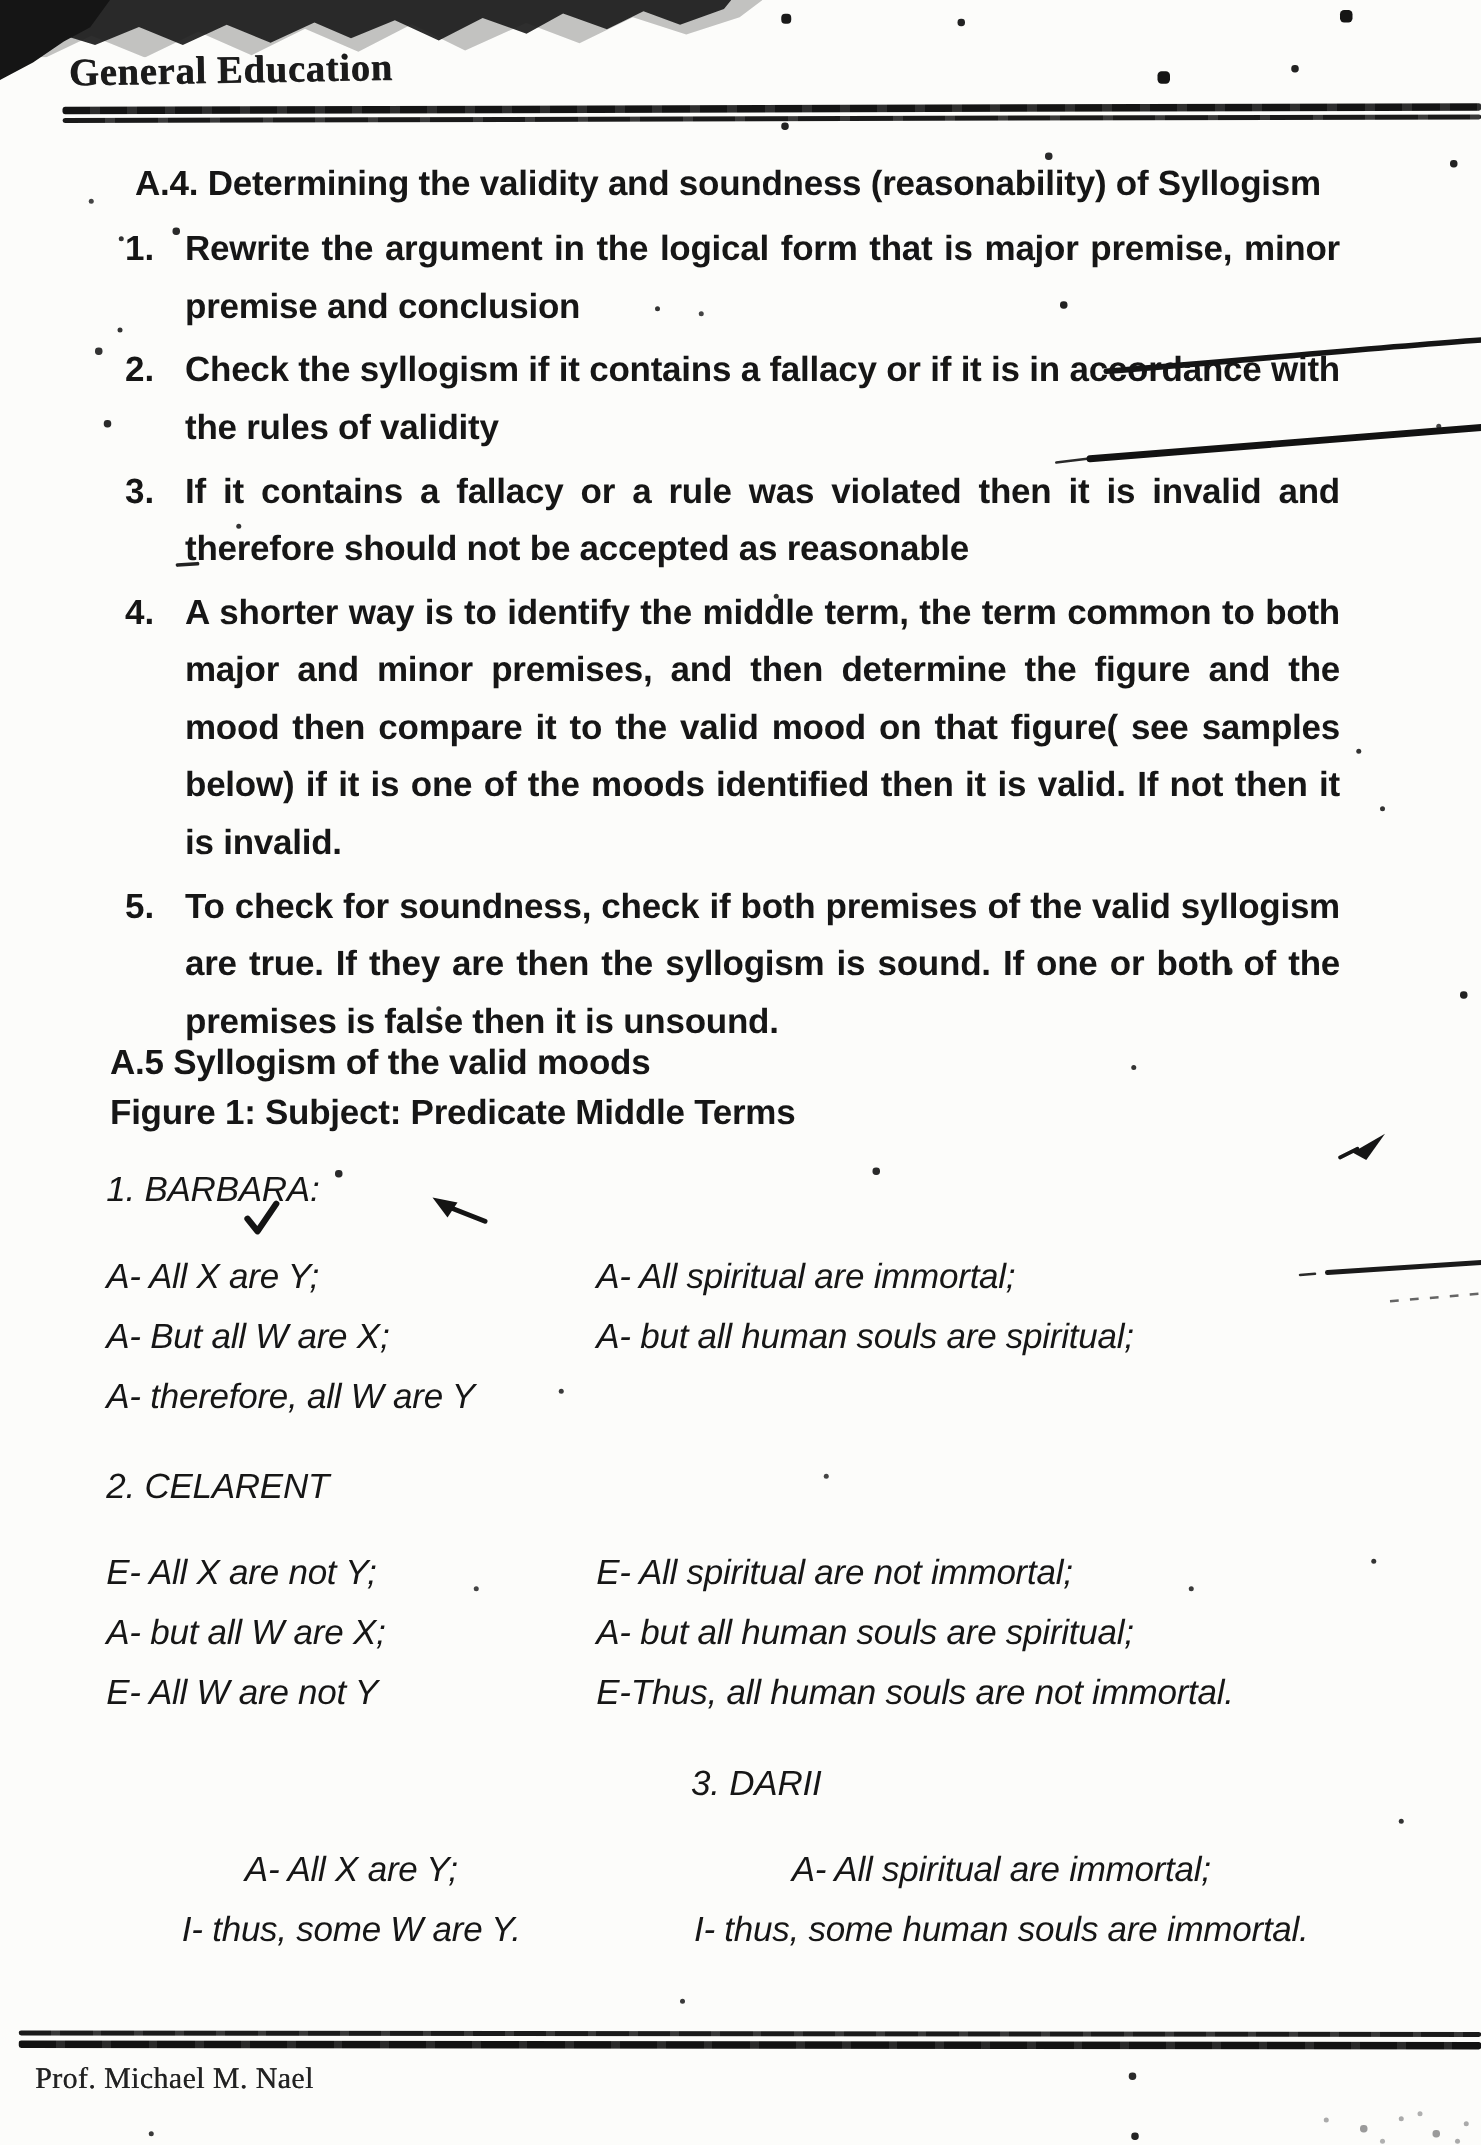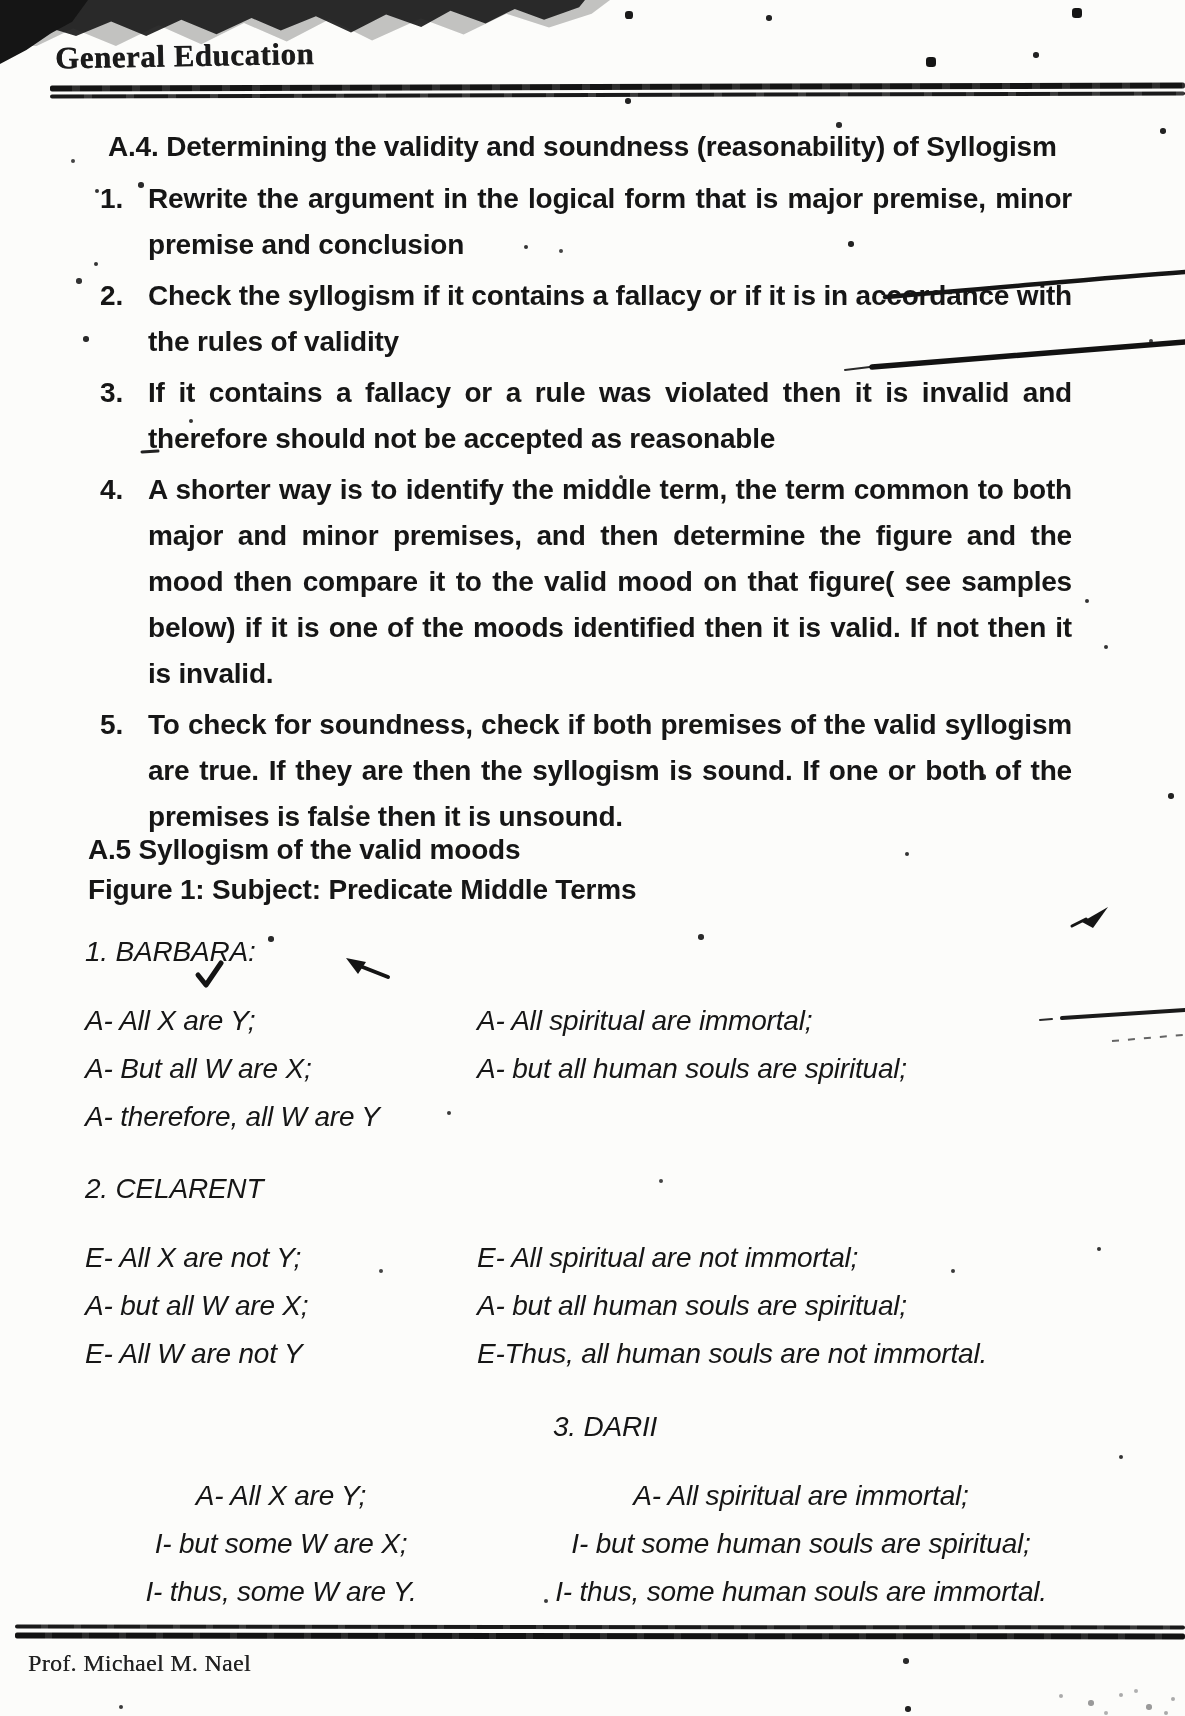--- a/index.html
+++ b/index.html
@@ -162,24 +162,20 @@
     </div>
   </div>
 
   <div class="mood mood-3">
     <div class="mood-name">3. DARII</div>
     <div class="mood-row">
       <div class="mood-form">A- All X are Y;</div>
       <div class="mood-example">A- All spiritual are immortal;</div>
     </div>
     <div class="mood-row">
-      <div class="mood-form">I- but some W are X;</div>
-      <div class="mood-example">I- but some human souls are spiritual;</div>
-    </div>
-    <div class="mood-row">
       <div class="mood-form">I- thus, some W are Y.</div>
       <div class="mood-example">I- thus, some human souls are immortal.</div>
     </div>
   </div>
 
   <div class="rule-bottom">
     <div class="l1"></div>
     <div class="gap"></div>
     <div class="l2"></div>
   </div>

